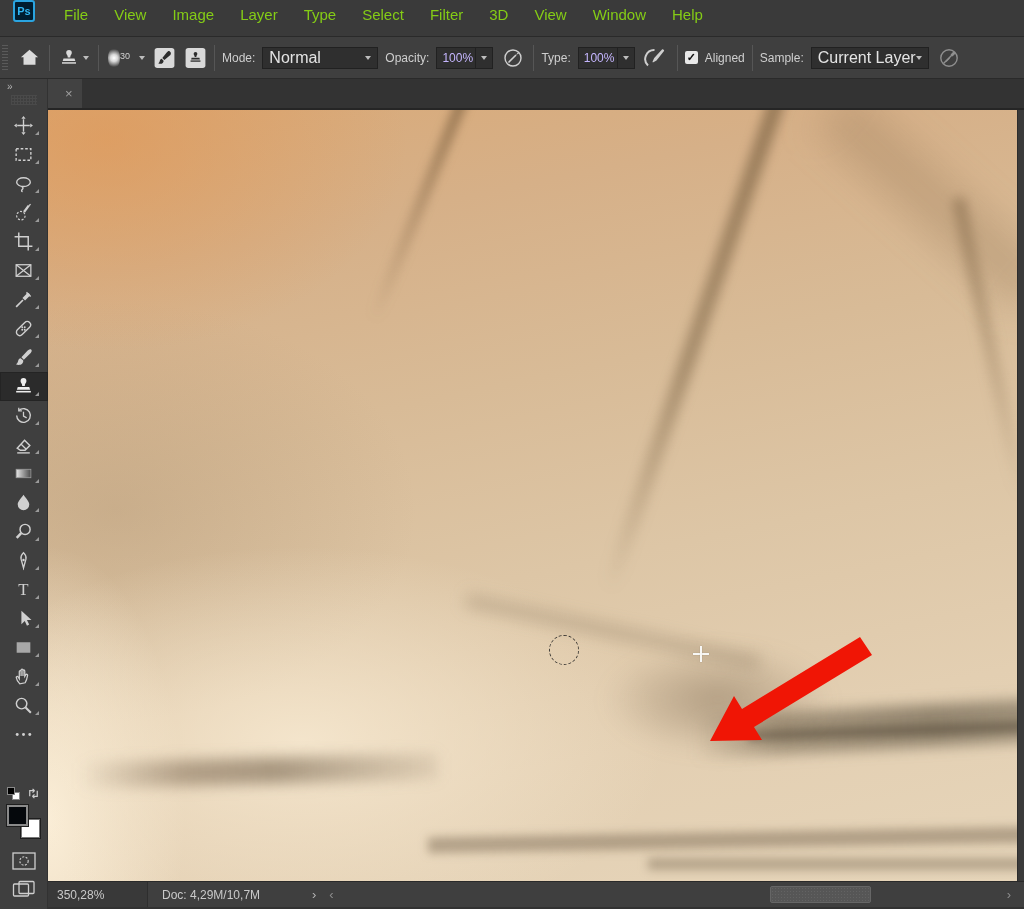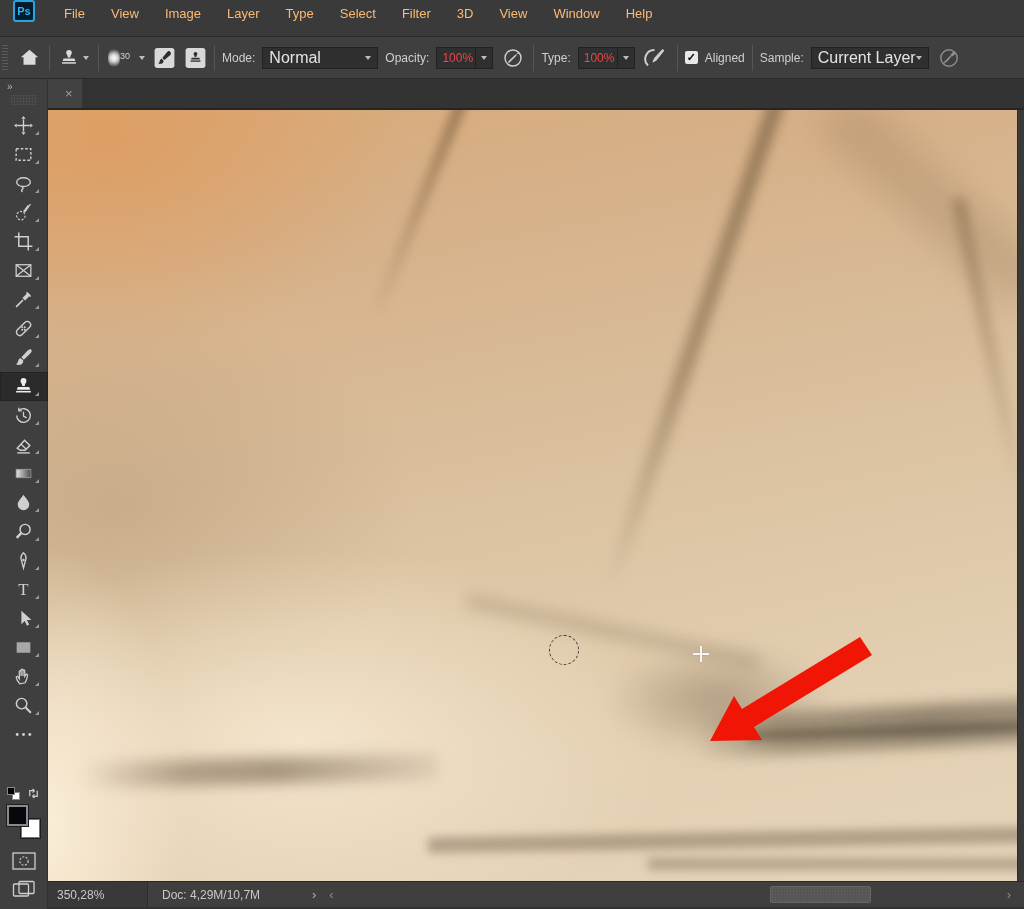--- a/index.html
+++ b/index.html
@@ -5,21 +5,21 @@
   * { margin:0; padding:0; box-sizing:border-box; }
   html,body { width:1024px; height:909px; overflow:hidden; background:#323232;
               font-family:"Liberation Sans", sans-serif; }
 
   
   .menubar { height:37px; background:#3a3a3a; display:flex; 
              padding-left:13px; border-bottom:1px solid #2a2a2a; }
   .ps-logo { width:22px; height:22px; background:#001d30; border:2px solid #2aa4e0;
              border-radius:3px; color:#2fb6f3; font-size:11px; font-weight:bold;
              display:flex; align-items:center; justify-content:center; margin-right:16px; }
-  .menu-item { color:#fdba74; font-size:13px; padding:6px 13px; cursor:default; }
+  .menu-item { color:#84cc16; font-size:15px; padding:6px 13px; cursor:default; }
 
   
   .optionsbar { height:42px; background:#3f3f3f; display:flex; align-items:center;
                 gap:7px; padding:0 6px 0 2px; border-bottom:1px solid #2a2a2a; }
   .grip { width:6px; height:26px; background-image:repeating-linear-gradient(
           to bottom,#5a5a5a 0 1px,transparent 1px 3px); margin-right:2px; }
   .sep { width:1px; height:26px; background:#565656; }
   .obtn { display:flex; align-items:center; justify-content:center; padding:2px; }
   .caret { width:0; height:0; border-left:3.5px solid transparent;
            border-right:3.5px solid transparent; border-top:4px solid #bdbdbd; }
@@ -29,21 +29,21 @@
     background:radial-gradient(circle,#ffffff 0%,#d8d8d8 28%,#707070 58%,rgba(63,63,63,0) 72%); }
   .brushpreview .num { font-size:9px; color:#d2d2d2; margin-top:-4px; }
   .panelbtn { width:24px; height:23px; display:flex; align-items:center; justify-content:center; }
   .olabel { color:#cfcfcf; font-size:12px; }
   .dd { display:flex; align-items:center; justify-content:space-between;
         background:#2f2f2f; border:1px solid #212121; height:22px; padding:0 6px;
         color:#e4e4e4; font-size:16px; }
   .dd.mode { width:116px; } .dd.sample { width:118px; }
   .numwrap { display:flex; }
   .numfield { background:#2f2f2f; border:1px solid #212121; height:22px; width:40px;
-              display:flex; align-items:center; padding:0 5px; font-size:12px; color:#ef4444; }
+              display:flex; align-items:center; padding:0 5px; font-size:12px; color:#c4b5fd; }
   .caretbtn { width:17px; height:22px; background:#2f2f2f; border:1px solid #212121;
               border-left:none; display:flex; align-items:center; justify-content:center; }
   .checkbox { width:13px; height:13px; background:#e9e9e9; border-radius:2px;
               display:flex; align-items:center; justify-content:center;
               font-size:11px; font-weight:bold; color:#111; line-height:1; }
 
   
   .workspace { display:flex; height:830px; }
 
   

